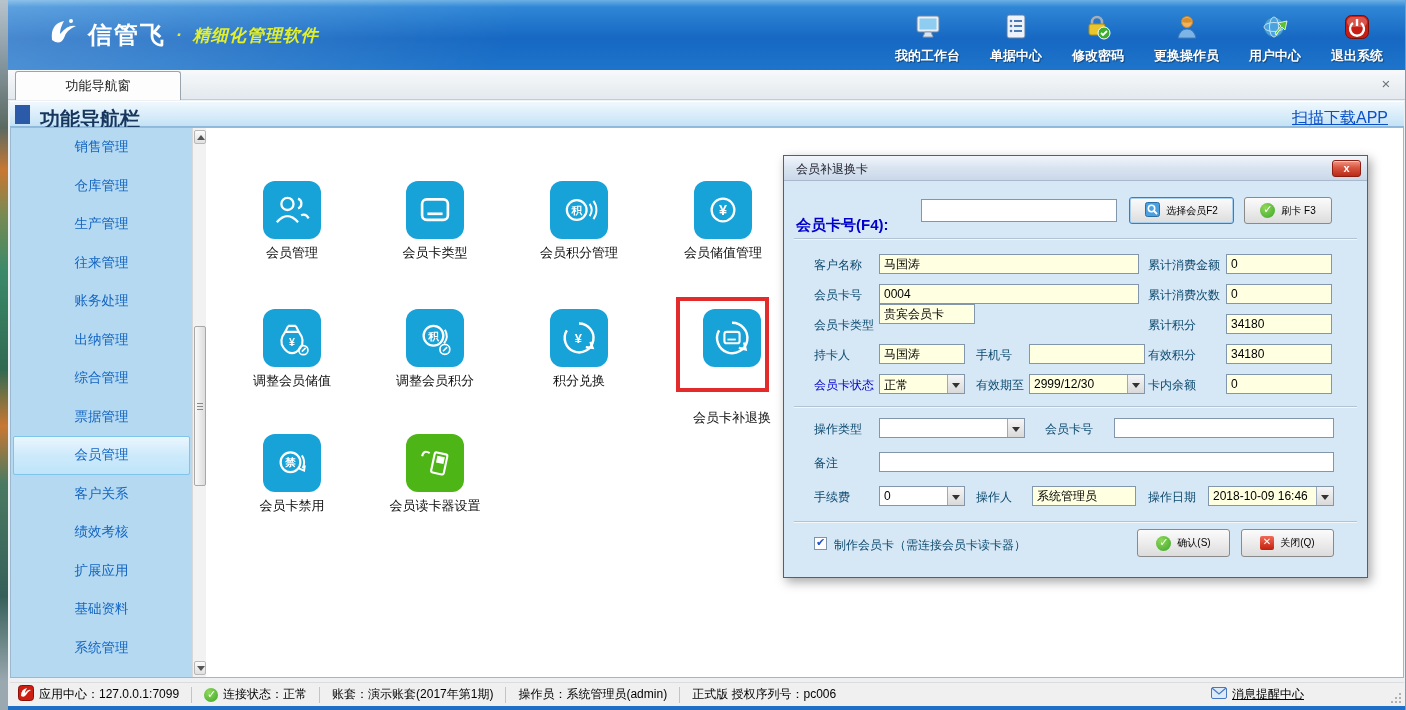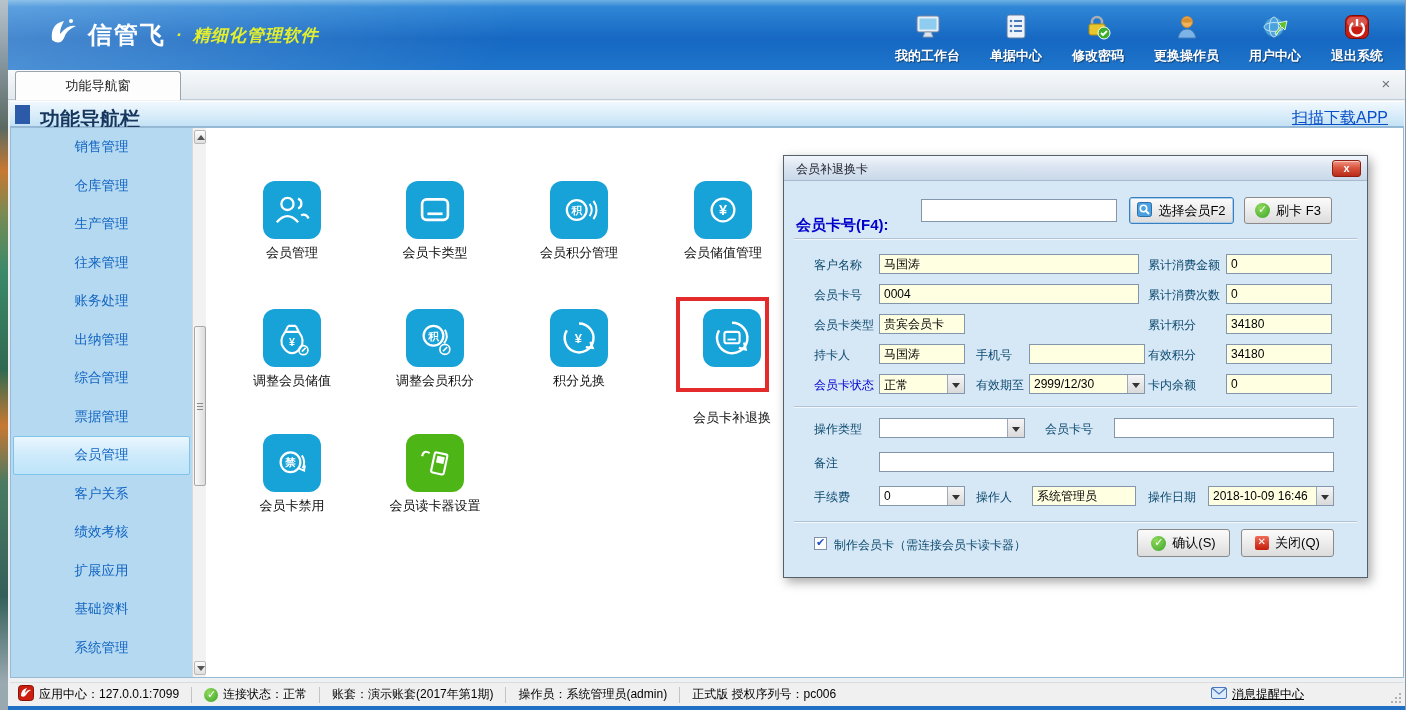--- a/index.html
+++ b/index.html
@@ -76,21 +76,21 @@
   .dlg-input.yellow { background:#ffffe1; }
   .combo { position:absolute; height:20px; border:1px solid #8296ac; background:#fff; display:flex; }
   .combo.yellow { background:#ffffe1; }
   .combo .cval { flex:1; font-size:12px; padding:2px 4px; overflow:hidden; white-space:nowrap; }
   .combo .carrow { width:17px; background:linear-gradient(180deg,#f6f6f6,#d9d9d9); border-left:1px solid #9cabbc; position:relative; cursor:pointer; }
   .combo .carrow::after { content:""; position:absolute; left:4px; top:8px; border-left:4px solid transparent; border-right:4px solid transparent; border-top:5px solid #333; }
   .dlg-sep { position:absolute; left:10px; right:10px; height:2px; border-top:1px solid #b2c3d6; border-bottom:1px solid #f2f7fc; }
   .qlabel { position:absolute; left:12px; top:60px; font-size:15px; font-weight:bold; color:#0000cc; }
   .dlg-btn { position:absolute; display:flex; align-items:center; justify-content:center; gap:6px;
     background:linear-gradient(180deg,#fbfbfb 0%,#eeeeee 45%,#dcdcdc 100%); border:1px solid #8a8a8a; border-radius:3px;
-    font-size:13px; color:#000; cursor:pointer; }
+    font-size:10px; color:#000; cursor:pointer; }
   .dlg-btn.focus { border:1px solid #3a7ebf; box-shadow:0 0 0 1px #a8d0ee inset; }
   .icon-check { width:15px; height:15px; border-radius:50%; background:radial-gradient(circle at 35% 30%,#8fd85a,#3da62a); position:relative; }
   .icon-check::after { content:"✓"; position:absolute; left:3px; top:0px; color:#fff; font-size:11px; font-weight:bold; }
   .icon-xred { width:14px; height:14px; border-radius:2px; background:linear-gradient(180deg,#f06a55,#c41e0c); position:relative; }
   .icon-xred::after { content:"✕"; position:absolute; left:2.5px; top:0px; color:#fff; font-size:10px; font-weight:bold; }
   .checkbox { position:absolute; width:13px; height:13px; background:#fff; border:1px solid #7e94aa; position:absolute; }
   .checkbox::after { content:"✔"; position:absolute; left:1px; top:-2px; font-size:11px; color:#2251c9; }
 
   
   .statusbar { position:absolute; left:2px; top:682px; width:1394px; height:24px; background:#f0f0f0; border-top:1px solid #dcdcdc;
@@ -357,21 +357,21 @@
       <input class="dlg-input yellow" style="left: 95px; top: 98px; width: 260px;" value="马国涛">
       <span class="dlg-lbl" style="left:364px; top:101px;">累计消费金额</span>
       <input class="dlg-input yellow" style="left: 442px; top: 98px; width: 106px;" value="0">
 
       <span class="dlg-lbl" style="left:30px; top:131px;">会员卡号</span>
       <input class="dlg-input yellow" style="left: 95px; top: 128px; width: 260px;" value="0004">
       <span class="dlg-lbl" style="left:364px; top:131px;">累计消费次数</span>
       <input class="dlg-input yellow" style="left: 442px; top: 128px; width: 106px;" value="0">
 
       <span class="dlg-lbl" style="left:30px; top:161px;">会员卡类型</span>
-      <input class="dlg-input yellow" style="left: 95px; top: 158px; width: 86px;" value="贵宾会员卡">
+      <input class="dlg-input yellow" style="left: 95px; top: 148px; width: 96px;" value="贵宾会员卡">
       <span class="dlg-lbl" style="left:364px; top:161px;">累计积分</span>
       <input class="dlg-input yellow" style="left: 442px; top: 158px; width: 106px;" value="34180">
 
       <span class="dlg-lbl" style="left:30px; top:191px;">持卡人</span>
       <input class="dlg-input yellow" style="left: 95px; top: 188px; width: 86px;" value="马国涛">
       <span class="dlg-lbl" style="left:192px; top:191px;">手机号</span>
       <input class="dlg-input yellow" style="left: 245px; top: 188px; width: 116px;" value="">
       <span class="dlg-lbl" style="left:364px; top:191px;">有效积分</span>
       <input class="dlg-input yellow" style="left: 442px; top: 188px; width: 106px;" value="34180">
 

